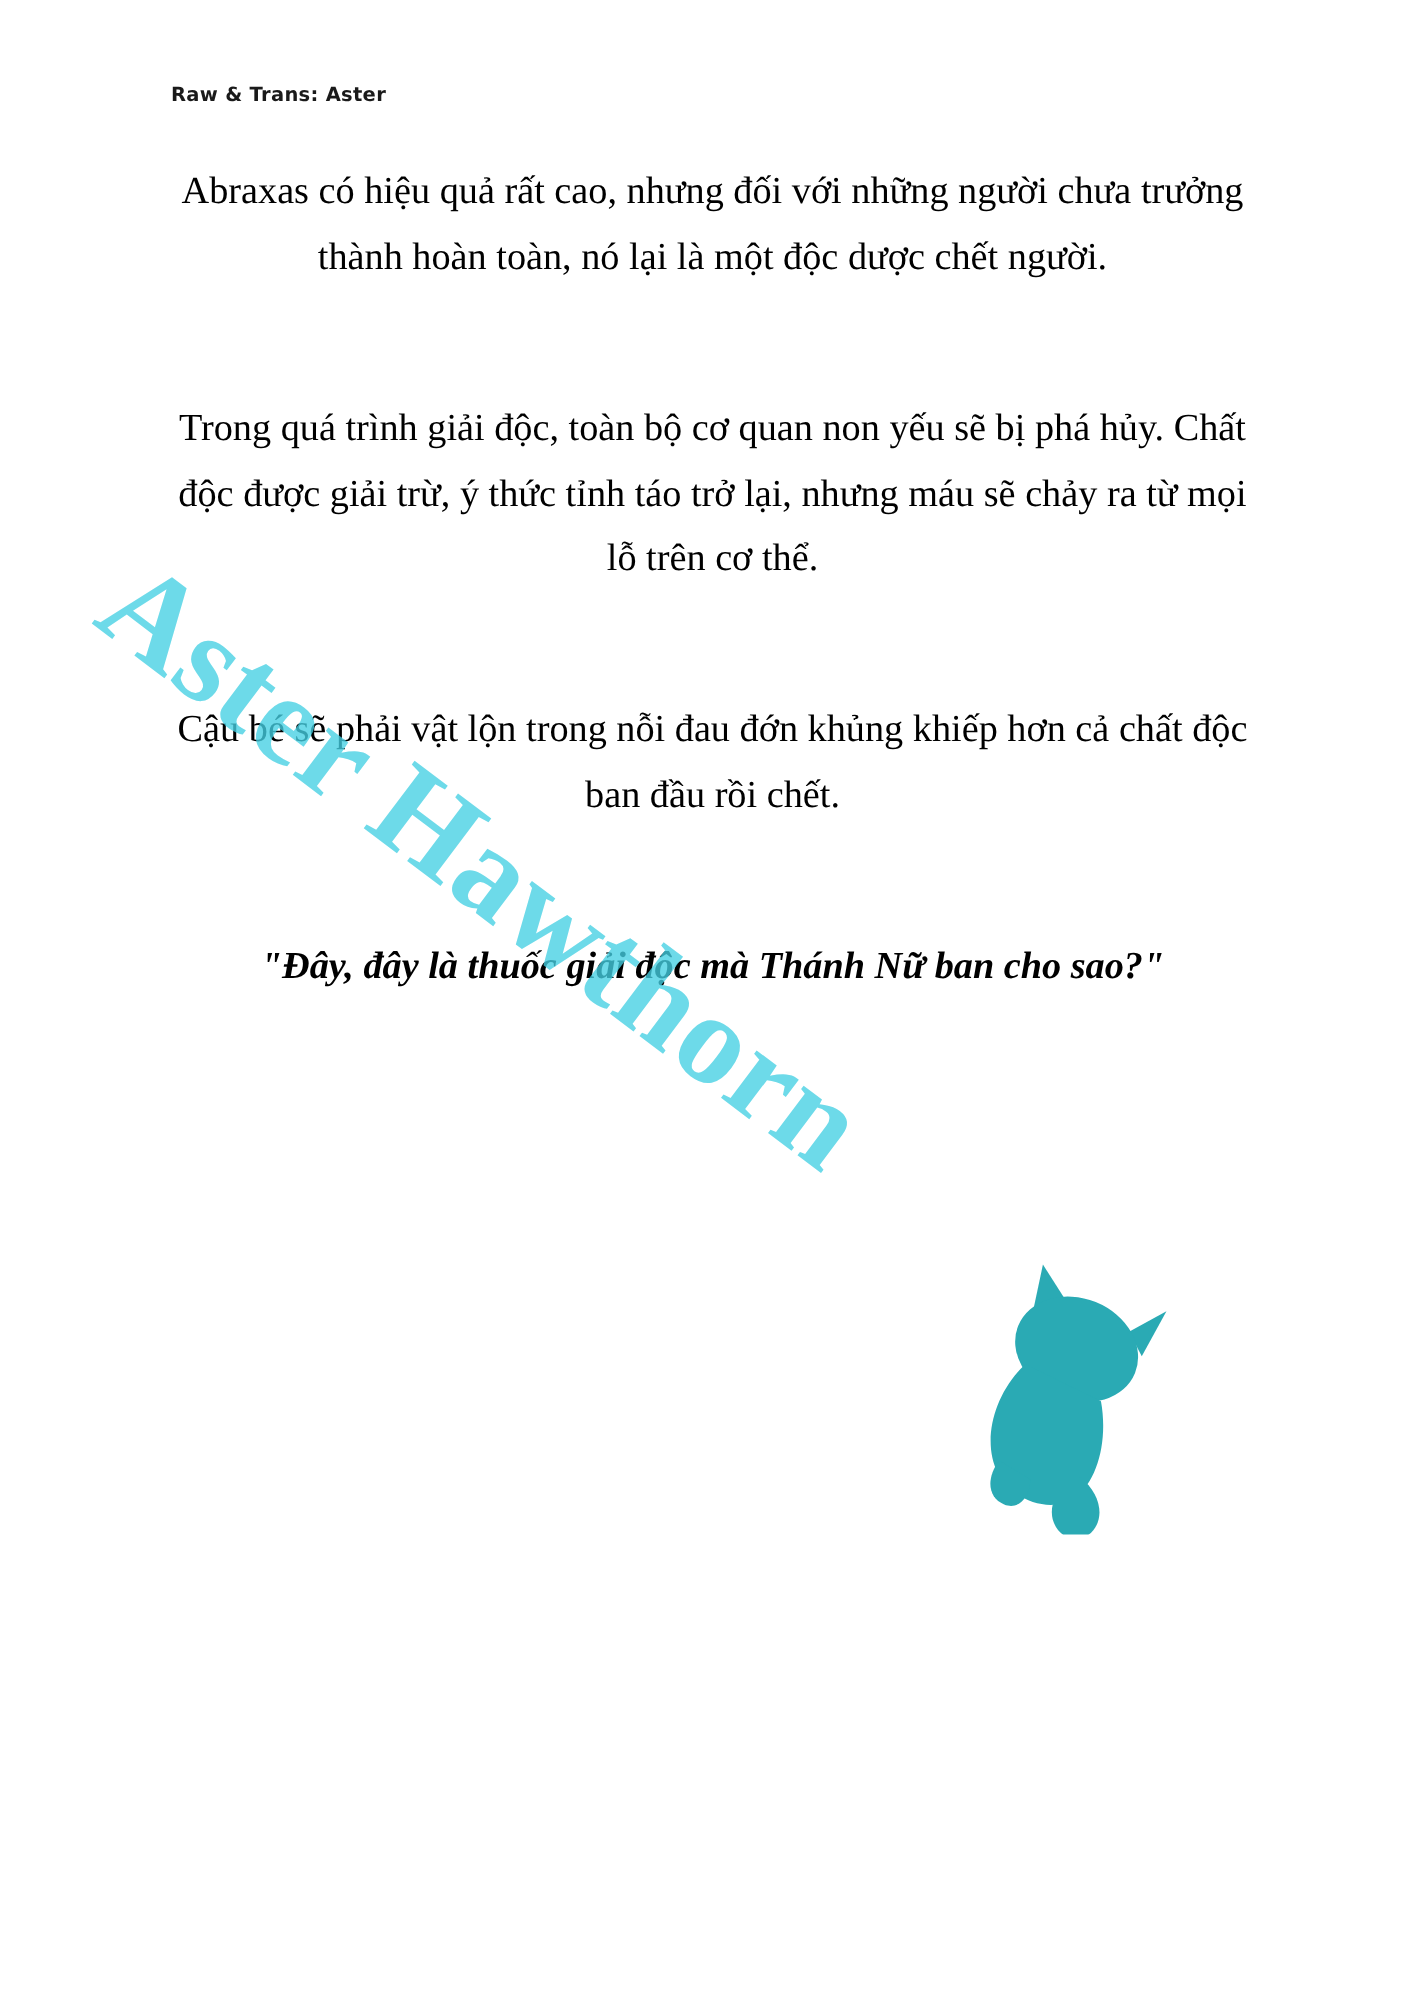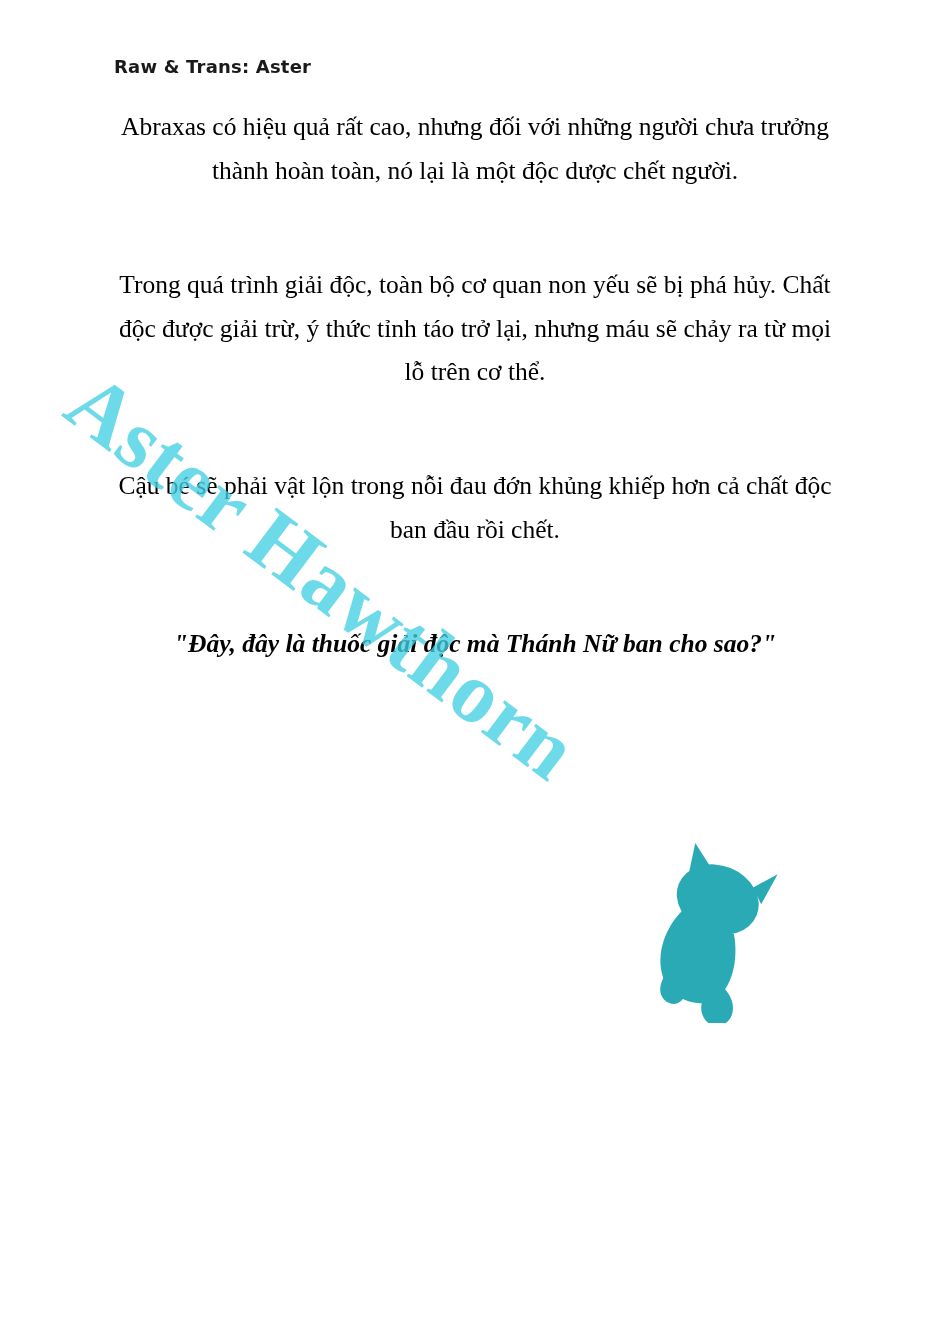--- a/index.html
+++ b/index.html
@@ -19,21 +19,21 @@
     width: 950px;
     height: 1343px;
     background: #ffffff;
     overflow: hidden;
   }
   .header {
     position: absolute;
     top: 56px;
     left: 114px;
     font-family: "DejaVu Sans", sans-serif;
-    font-size: 18px;
+    font-size: 13px;
     font-weight: 700;
     letter-spacing: 0.2px;
     color: #1a1a1a;
   }
   .content {
     position: absolute;
     top: 105px;
     left: 114px;
     width: 722px;
   }

